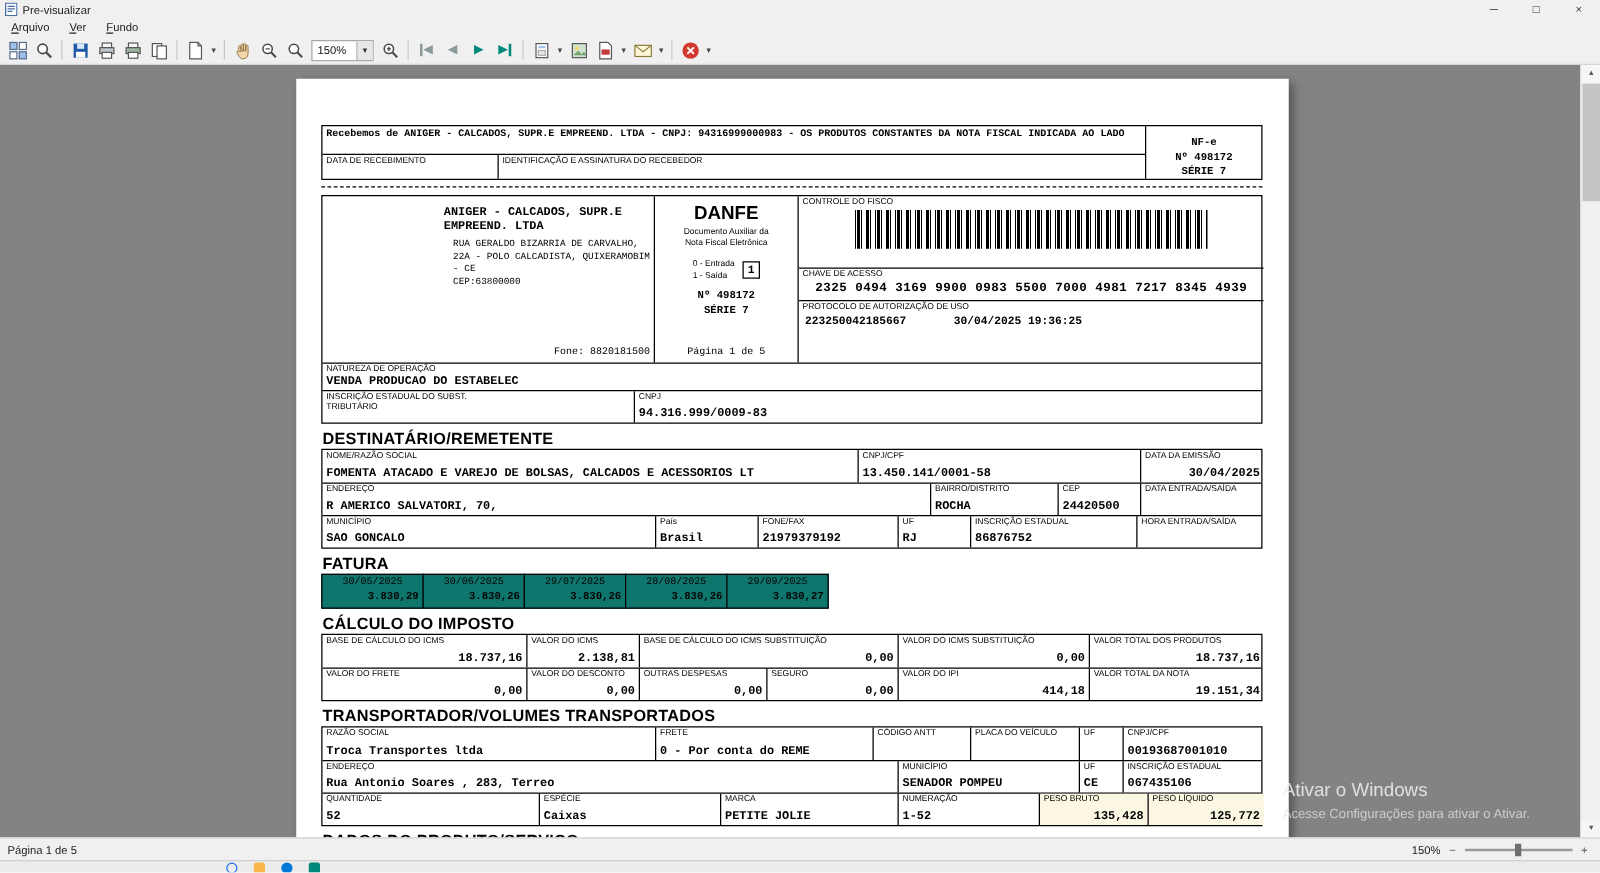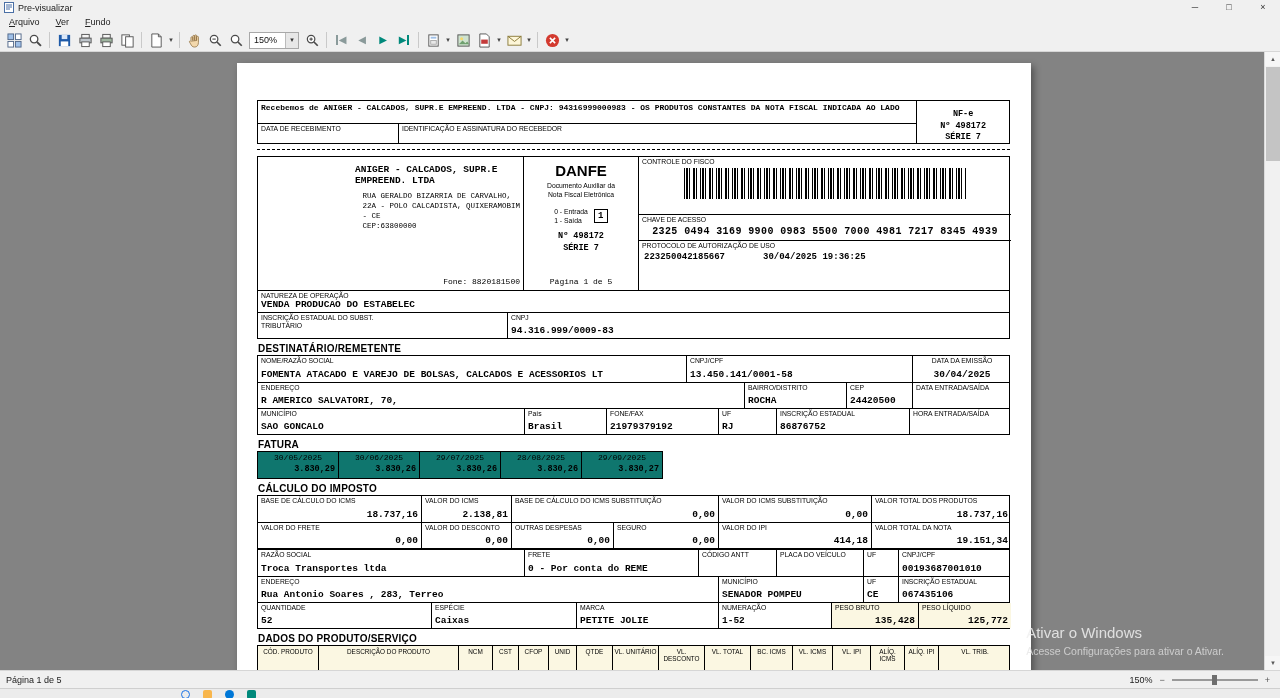--- a/index.html
+++ b/index.html
@@ -25,21 +25,21 @@
   .nav-tri { font-size:10px; line-height:1; }
 
   
   .doc-area { position:absolute; top:52px; bottom:28px; left:0; right:0; background:#838383; overflow:hidden; }
   .page { position:absolute; left:237px; top:11px; width:794px; height:1123px; background:#ffffff; box-shadow:3px 3px 7px rgba(0,0,0,.38); overflow:hidden; }
   .page-inner { position:absolute; left:20px; top:37px; width:753px; color:#000; font-family:"Liberation Mono","DejaVu Sans Mono",monospace; }
 
   .lbl { display:block; font-family:"Liberation Sans",sans-serif; font-size:6.8px; line-height:1.2; white-space:nowrap; }
   .val { display:block; font-size:9.5px; font-weight:bold; line-height:1.15; white-space:nowrap; font-family:"Liberation Mono","DejaVu Sans Mono",monospace; }
   .num { text-align:right; }
-  .sec-title { font-family:"Liberation Sans",sans-serif; font-weight:bold; font-size:10px; letter-spacing:.2px; margin:4px 0 1px 1px; }
+  .sec-title { font-family:"Liberation Sans",sans-serif; font-weight:bold; font-size:13px; letter-spacing:.2px; margin:4px 0 1px 1px; }
 
   .d-table { border:1px solid #000; }
   .d-row { display:flex; }
   .d-row + .d-row { border-top:1px solid #000; }
   .d-cell { flex:none; padding:1px 3px; overflow:hidden; display:flex; flex-direction:column; }
   .d-cell + .d-cell { border-left:1px solid #000; }
   .d-cell .val { margin-top:auto; }
 
   
   .canhoto { display:flex; border:1px solid #000; }
@@ -362,21 +362,21 @@
       <div class="d-table">
         <div class="d-row" style="height:26px;">
           <div class="d-cell" style="width:428px;">
             <span class="lbl">NOME/RAZÃO SOCIAL</span>
             <span class="val">FOMENTA ATACADO E VAREJO DE BOLSAS, CALCADOS E ACESSORIOS LT</span>
           </div>
           <div class="d-cell" style="width:226px;">
             <span class="lbl">CNPJ/CPF</span>
             <span class="val">13.450.141/0001-58</span>
           </div>
-          <div class="d-cell" style="width:99px;align-items:center;">
+          <div class="d-cell" style="width:99px;">
             <span class="lbl">DATA DA EMISSÃO</span>
             <span class="val num">30/04/2025</span>
           </div>
         </div>
         <div class="d-row" style="height:26px;">
           <div class="d-cell" style="width:486px;">
             <span class="lbl">ENDEREÇO</span>
             <span class="val">R AMERICO SALVATORI, 70,</span>
           </div>
           <div class="d-cell" style="width:102px;">
@@ -487,20 +487,21 @@
               <span class="lbl">VALOR DO IPI</span>
               <span class="val num">414,18</span>
             </div>
           <div class="d-cell" style="width:140px;">
               <span class="lbl">VALOR TOTAL DA NOTA</span>
               <span class="val num">19.151,34</span>
             </div>
         </div>
       </div>
 
+      <div class="sec-title">TRANSPORTADOR/VOLUMES TRANSPORTADOS</div>
       <div class="d-table">
         <div class="d-row" style="height:26px;">
           <div class="d-cell" style="width:266px;">
               <span class="lbl">RAZÃO SOCIAL</span>
               <span class="val">Troca Transportes ltda</span>
             </div>
           <div class="d-cell" style="width:174px;">
               <span class="lbl">FRETE</span>
               <span class="val">0 - Por conta do REME</span>
             </div>

